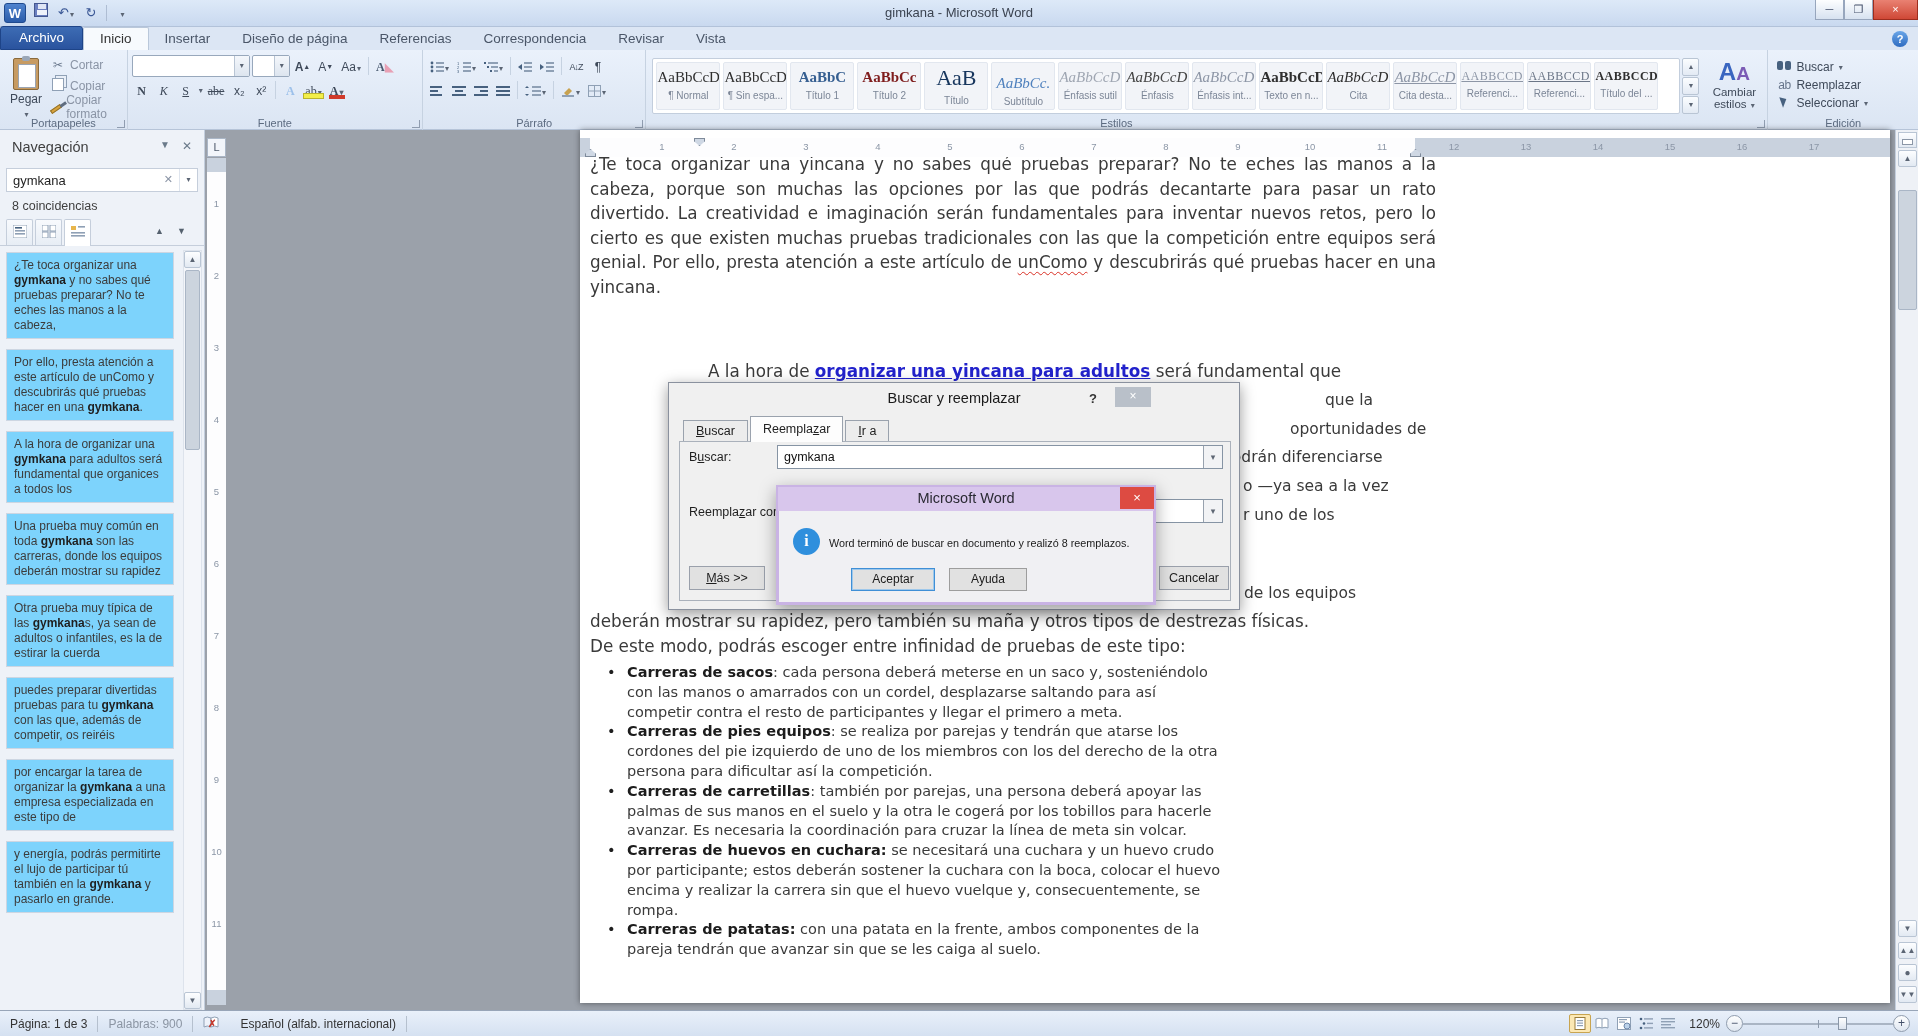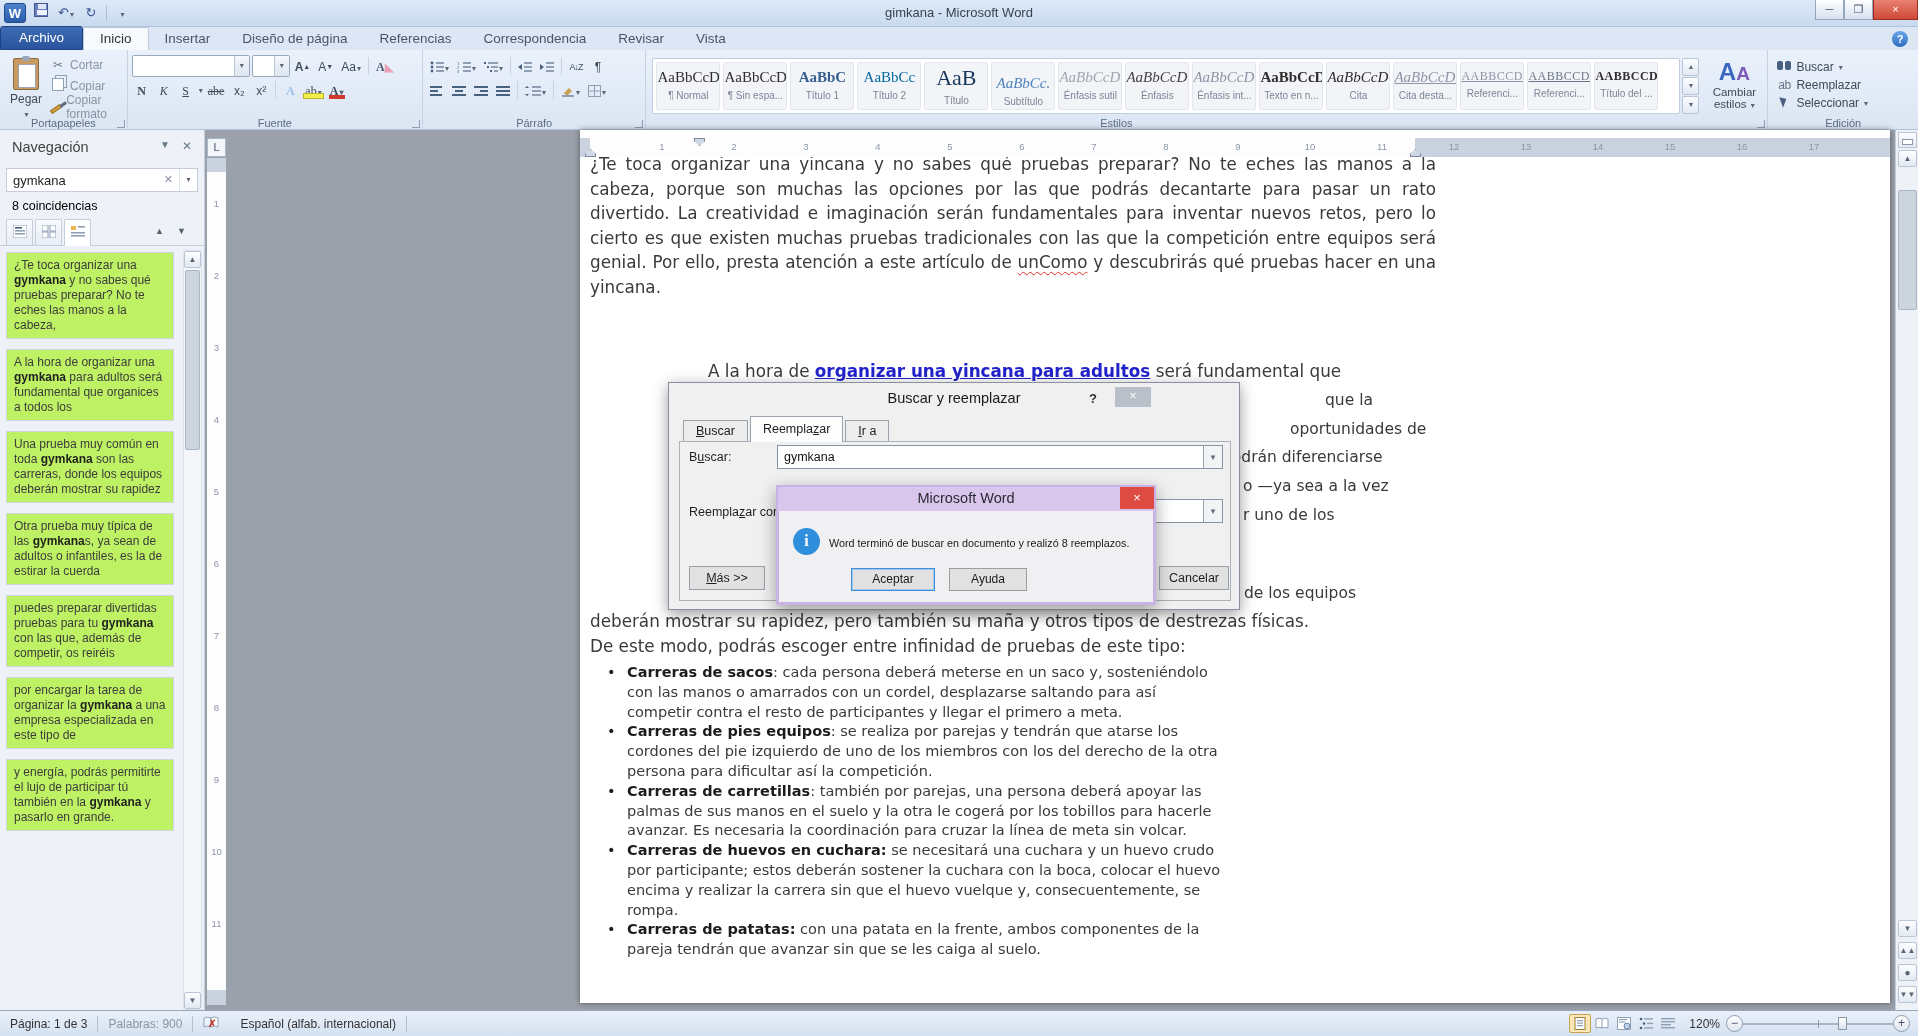--- a/index.html
+++ b/index.html
@@ -74,21 +74,21 @@
   #g-para { width:224px; }
   .mini { display:inline-block; vertical-align:middle; }
 
   #g-styles { flex:1; display:flex; }
   #stylegallery { margin:4px 0 0 6px; width:1028px; height:56px; background:#fff; border:1px solid #c3cedd; border-radius:2px;
     display:flex; gap:3px; padding:3px; overflow:hidden; }
   .styleitem { width:64px; height:48px; background:#f2f4f8; border:1px solid #e2e7ef; border-radius:2px; text-align:center; overflow:hidden; }
   .stprev { font-size:15px; margin-top:6px; white-space:nowrap; color:#2f2f2f; font-family:"Liberation Serif",serif; }
   .stname { font-size:10px; color:#7c8697; margin-top:4px; white-space:nowrap; }
   .st-h1 .stprev { color:#365f91; font-weight:bold; }
-  .st-h2 .stprev { color:#0369a1; font-weight:normal; }
+  .st-h2 .stprev { color:#7f1d1d; font-weight:bold; }
   .st-title .stprev { color:#17365d; font-size:22px; margin-top:2px; }
   .st-sub .stprev { color:#4f81bd; font-style:italic;margin-top:12px; }
   .st-subtle .stprev { color:#9fa6b2; font-style:italic; }
   .st-emph .stprev { color:#444; font-style:italic; }
   .st-iemph .stprev { color:#8d96a6; font-style:italic; }
   .st-strong .stprev { font-weight:bold; }
   .st-quote .stprev { font-style:italic; }
   .st-iquote .stprev { font-style:italic; color:#8d96a6; text-decoration:underline; }
   .st-ref .stprev { color:#8d96a6; text-decoration:underline; font-size:12px; letter-spacing:.5px; }
   .st-ref2 .stprev { color:#6b7687; font-size:12px; letter-spacing:.5px; text-decoration:underline; }
@@ -144,28 +144,28 @@
   .rulertoggle { position:absolute; left:2px; top:2px; width:19px; height:16px; background:linear-gradient(#fdfeff,#e2e9f2); border:1px solid #b9c5d4; }
   .rulertoggle:before { content:""; position:absolute; left:3px; top:6px; right:3px; height:4px; background:#fff; border:1px solid #8b96a6; }
 
   
   #nav-header { position:relative; height:34px; padding:9px 0 0 12px; font-size:14.5px; color:#3f3f3f; }
   .nv-hbtn { position:absolute; top:9px; font-size:10px; color:#6a7a8a; }
   #nav-search { position:relative; margin:4px 6px 0 6px; height:24px; background:#fff; border:1px solid #c5cedb; }
   #nav-search .q { position:absolute; left:6px; top:4px; font-size:13px; color:#1f1f1f; }
   #nav-search .clr { position:absolute; right:24px; top:4px; font-size:11px; color:#8a94a5; }
   #nav-search .dd { position:absolute; right:0; top:0; width:18px; height:22px; border-left:1px solid #dfe5ee; text-align:center; font-size:8px; color:#5b6574; line-height:21px; }
-  #nav-matches { margin:7px 0 0 12px; font-size:12.5px; color:#000000; }
+  #nav-matches { margin:7px 0 0 12px; font-size:12.5px; color:#404040; }
   #nav-tabs { position:relative; margin-top:6px; height:27px; border-bottom:1px solid #c5cedb; padding-left:6px; display:flex; gap:2px; }
   .ntab { width:27px; height:26px; border:1px solid #c5cedb; border-bottom:none; border-radius:2px 2px 0 0; background:linear-gradient(#f8fafd,#e7edf5); text-align:center; padding-top:5px; }
   .ntab.active { background:#fff; height:27px; }
   .ntab svg { display:block; margin:0 auto; }
   .nv-arr { position:absolute; top:7px; font-size:9px; color:#55616e; }
   #nav-results { position:absolute; left:0; top:118px; bottom:0; width:180px; padding:4px 0 0 6px; overflow:hidden; }
-  .rescard { width:168px; background:#bef264; border:1px solid #cdd6e2; margin-bottom:10px; padding:5px 7px; font-size:12px; line-height:15px; color:#3c3c3c; }
+  .rescard { width:168px; background:#7dd3fc; border:1px solid #cdd6e2; margin-bottom:10px; padding:5px 7px; font-size:12px; line-height:15px; color:#3c3c3c; }
   .rescard b { color:#1f1f1f; }
   #nav-scroll { position:absolute; right:2px; top:120px; bottom:0; width:19px; background:#f4f6fa; border:1px solid #dde3ec; }
   #nav-scroll .scbtn { left:0; width:17px; }
   #nvthumb { position:absolute; left:1px; top:19px; width:15px; height:180px; background:#ccd4de; border:1px solid #aab6c6; border-radius:2px; }
 
   
   #statusbar { position:absolute; left:0; top:1010px; width:1918px; height:26px;
     background:linear-gradient(#e9f0fa,#d5e1f1); border-top:1px solid #98a5b8; display:flex; align-items:center; font-size:12px; color:#333; }
   .stseg { padding:0 10px; }
   .stsep { width:1px; height:16px; background:#b5c0ce; }
@@ -519,20 +519,21 @@
             <rect x="7" y="1" width="7" height="1.6" fill="#8fa0b5"></rect>
             <rect x="0" y="7" width="14" height="1.6" fill="#8fa0b5"></rect>
             <rect x="0" y="10" width="14" height="1.6" fill="#8fa0b5"></rect>
           </svg>
         </div>
       <span class="nv-arr" style="right:40px">▲</span>
       <span class="nv-arr" style="right:18px">▼</span>
     </div>
     <div id="nav-results">
         <div class="rescard"><span>¿Te toca organizar una </span><b>gymkana</b><span> y no sabes qué pruebas preparar? No te eches las manos a la cabeza,</span></div>
+        <div class="rescard"><span>Por ello, presta atención a este artículo de unComo y descubrirás qué pruebas hacer en una </span><b>gymkana</b><span>.</span></div>
         <div class="rescard"><span>A la hora de organizar una </span><b>gymkana</b><span> para adultos será fundamental que organices a todos los</span></div>
         <div class="rescard"><span>Una prueba muy común en toda </span><b>gymkana</b><span> son las carreras, donde los equipos deberán mostrar su rapidez</span></div>
         <div class="rescard"><span>Otra prueba muy típica de las </span><b>gymkana</b><span>s, ya sean de adultos o infantiles, es la de estirar la cuerda</span></div>
         <div class="rescard"><span>puedes preparar divertidas pruebas para tu </span><b>gymkana</b><span> con las que, además de competir, os reiréis</span></div>
         <div class="rescard"><span>por encargar la tarea de organizar la </span><b>gymkana</b><span> a una empresa especializada en este tipo de</span></div>
         <div class="rescard"><span>y energía, podrás permitirte el lujo de participar tú también en la </span><b>gymkana</b><span> y pasarlo en grande.</span></div>
       </div>
     <div id="nav-scroll">
       <div class="scbtn" style="top:0">▲</div>
       <div id="nvthumb"></div>

